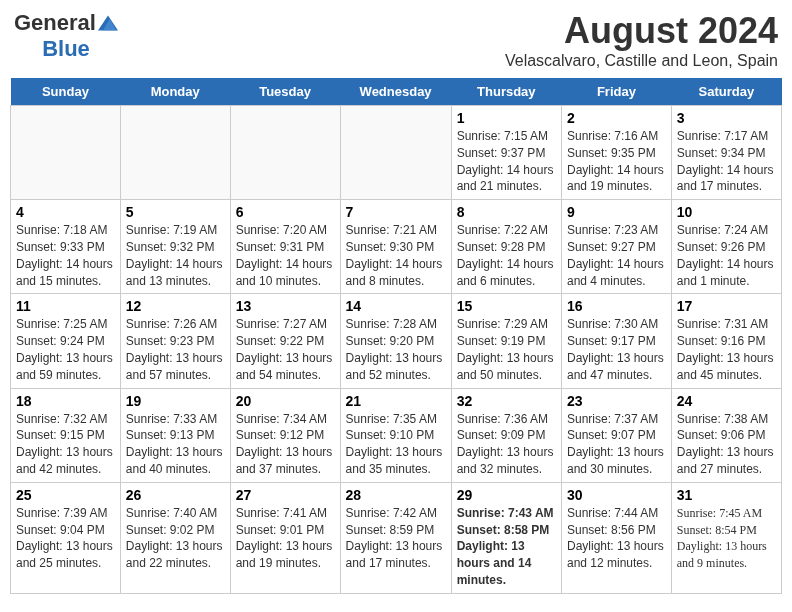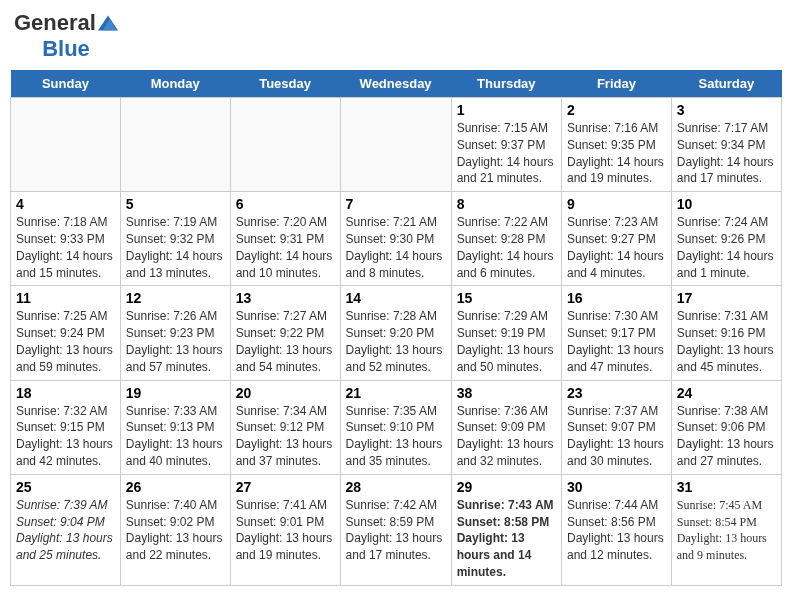--- a/index.html
+++ b/index.html
@@ -88,20 +88,24 @@
       <span style="font-size:22px;font-weight:bold;color:#333;">General</span>
       <svg class="logo-icon" viewBox="0 0 24 18" xmlns="http://www.w3.org/2000/svg" style="margin-left:2px;">
         <polygon points="0,18 12,0 24,18" fill="#2a6db5"></polygon>
         <polygon points="6,18 14,4 22,18" fill="#4a90d9" opacity="0.7"></polygon>
       </svg>
     </div>
     <div>
       <span style="font-size:22px;font-weight:bold;color:#2a6db5;">Blue</span>
     </div>
   </div>
+  <div class="title-block">
+    <div class="main-title">August 2024</div>
+    <div class="subtitle">Velascalvaro, Castille and Leon, Spain</div>
+  </div>
 </div>
 
 <table>
   <thead>
     <tr>
     <th class="day-header">Sunday</th>
         <th class="day-header">Monday</th>
         <th class="day-header">Tuesday</th>
         <th class="day-header">Wednesday</th>
         <th class="day-header">Thursday</th>
@@ -241,42 +245,42 @@
 Sunset: 9:12 PM
 Daylight: 13 hours and 37 minutes.</div>
         </td>
         <td>
           <div class="cell-date">21</div>
           <div class="cell-info" style="white-space: pre-line;">Sunrise: 7:35 AM
 Sunset: 9:10 PM
 Daylight: 13 hours and 35 minutes.</div>
         </td>
         <td>
-          <div class="cell-date">38</div>
+          <div class="cell-date">32</div>
           <div class="cell-info" style="white-space: pre-line;">Sunrise: 7:36 AM
 Sunset: 9:09 PM
 Daylight: 13 hours and 32 minutes.</div>
         </td>
         <td>
           <div class="cell-date">23</div>
           <div class="cell-info" style="white-space: pre-line;">Sunrise: 7:37 AM
 Sunset: 9:07 PM
 Daylight: 13 hours and 30 minutes.</div>
         </td>
         <td>
           <div class="cell-date">24</div>
           <div class="cell-info" style="white-space: pre-line;">Sunrise: 7:38 AM
 Sunset: 9:06 PM
 Daylight: 13 hours and 27 minutes.</div>
         </td>
       </tr>
       <tr class="week-row">
         <td>
           <div class="cell-date">25</div>
-          <div class="cell-info" style="white-space: pre-line; font-style: italic;">Sunrise: 7:39 AM
+          <div class="cell-info" style="white-space: pre-line;">Sunrise: 7:39 AM
 Sunset: 9:04 PM
 Daylight: 13 hours and 25 minutes.</div>
         </td>
         <td>
           <div class="cell-date">26</div>
           <div class="cell-info" style="white-space: pre-line;">Sunrise: 7:40 AM
 Sunset: 9:02 PM
 Daylight: 13 hours and 22 minutes.</div>
         </td>
         <td>

